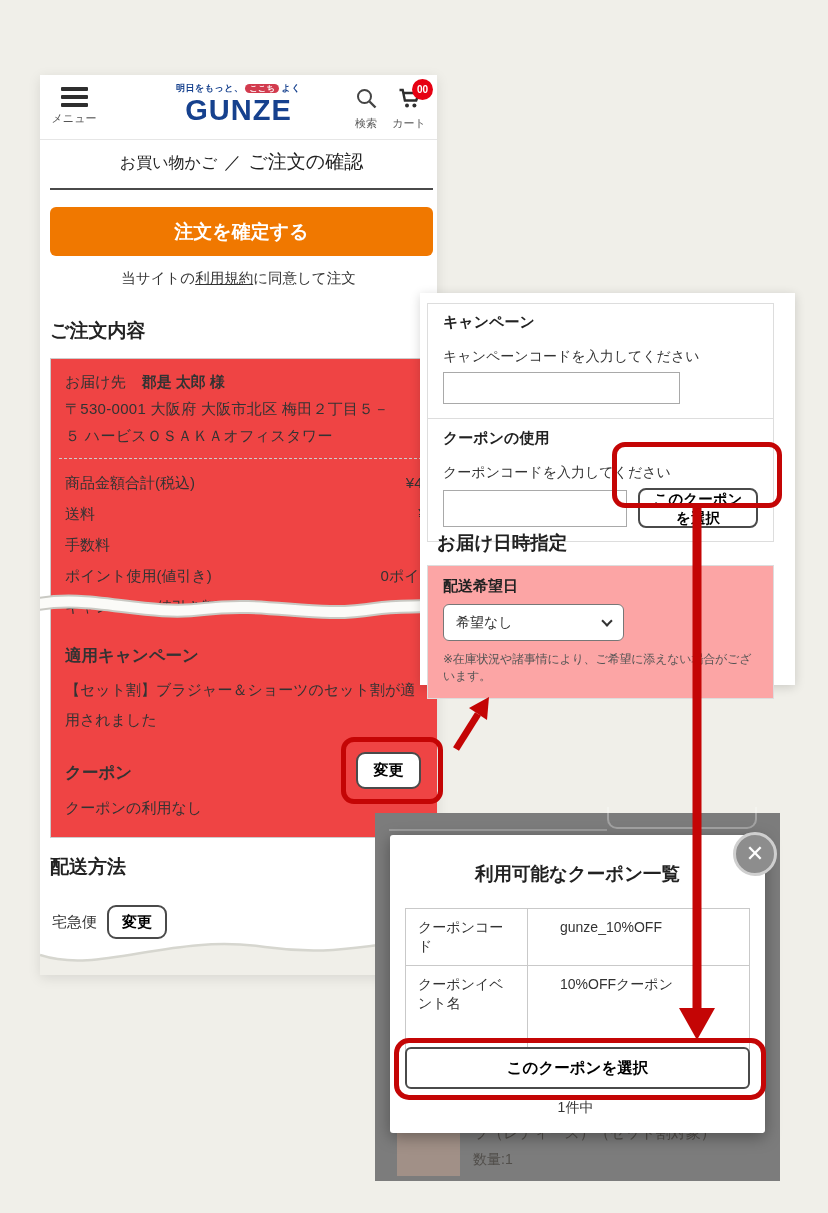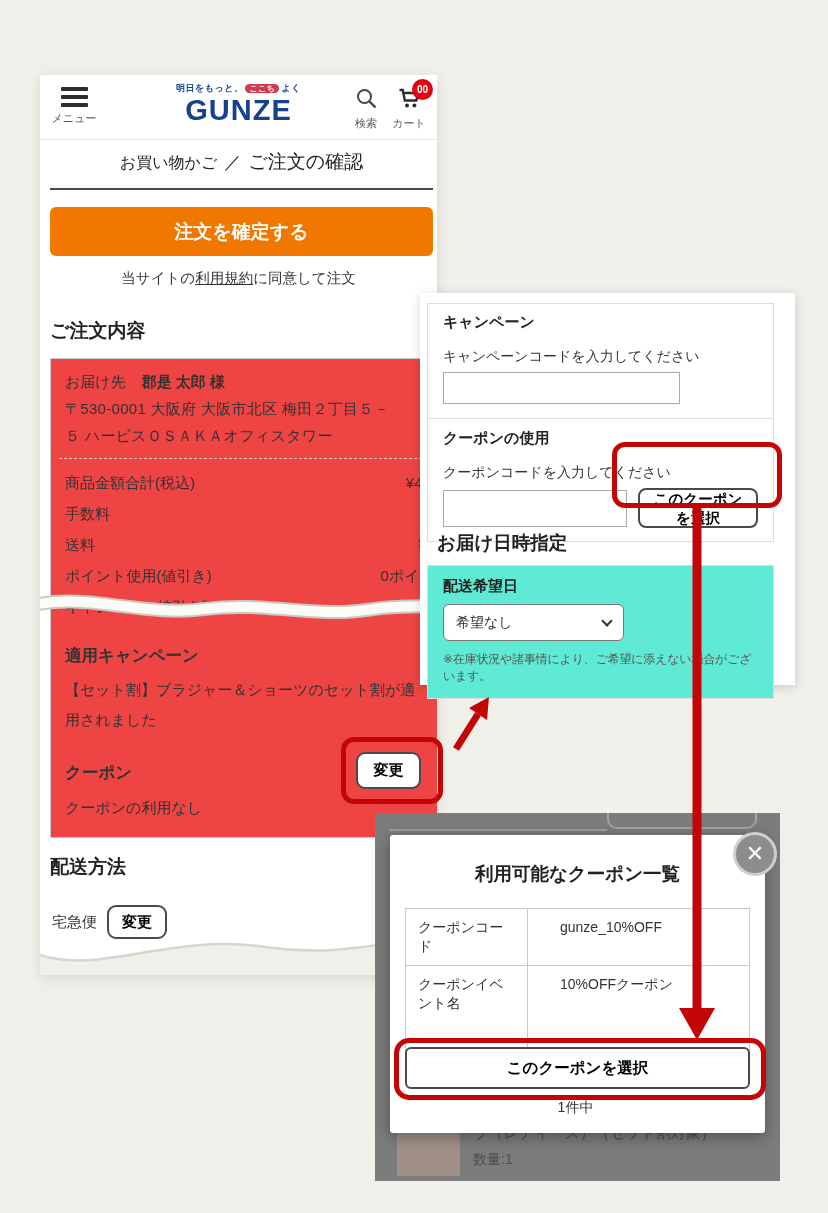--- a/index.html
+++ b/index.html
@@ -68,21 +68,21 @@
   .p-title { font-size:15px; font-weight:bold; color:#222; }
   .p-hint { font-size:14px; margin-top:16px; color:#333; }
   .p-input { display:block; width:237px; height:32px; border:1px solid #a9a9a9; margin-top:6px;
              font-family:inherit; font-size:14px; padding:0 8px; background:#fff; }
   .p-divider { border-top:1px solid #ddd; margin:14px -15px 10px; }
   .p-row { display:flex; align-items:center; margin-top:6px; }
   .p-input2 { width:184px; height:37px; border:1px solid #a9a9a9; font-family:inherit; font-size:14px; padding:0 8px; }
   .avail-btn { margin-left:11px; height:40px; padding:0 13px; background:#fff; border:2px solid #4a4a4a;
                border-radius:8px; font-size:14.5px; font-weight:bold; font-family:inherit; cursor:pointer; }
   .panel-h { position:absolute; left:17px; top:237px; font-size:18.5px; font-weight:bold; color:#222; }
-  .pbox2 { position:absolute; left:7px; top:272px; width:347px; border:1px solid #ddd; background:#5eead4;
+  .pbox2 { position:absolute; left:7px; top:272px; width:347px; border:1px solid #ddd; background:#fca5a5;
            padding:11px 15px 13px; }
   .sel { width:181px; height:37px; border:1px solid #777; border-radius:6px; margin-top:8px;
          display:flex; align-items:center; padding:0 12px; font-size:14px; cursor:pointer; background:#fff; }
   .sel-val { flex:1; }
   .chev { width:8px; height:8px; border-right:2px solid #333; border-bottom:2px solid #333;
           transform:rotate(45deg); margin-top:-4px; }
   .p-note { font-size:12px; color:#555; margin-top:10px; letter-spacing:-.2px; }
 
   
   .overlay { position:absolute; left:375px; top:813px; width:405px; height:368px; background:#7c7c7c; z-index:20; }
@@ -171,26 +171,26 @@
       </div>
       <div class="addr addr1">〒530-0001 大阪府 大阪市北区 梅田２丁目５－</div>
       <div class="addr addr2">５ ハービスＯＳＡＫＡオフィスタワー</div>
       <div class="dash-div"></div>
       <div class="prices">
         <div class="prow">
             <span>商品金額合計(税込)</span>
             <span class="pv">¥4,4</span>
           </div>
         <div class="prow">
+            <span>送料</span>
+            <span class="pv">¥4</span>
+          </div>
+        <div class="prow">
             <span>手数料</span>
             <span class="pv"></span>
-          </div>
-        <div class="prow">
-            <span>送料</span>
-            <span class="pv">¥4</span>
           </div>
         <div class="prow">
             <span>ポイント使用(値引き)</span>
             <span class="pv">0ポイン</span>
           </div>
         <div class="prow">
             <span>キャンペーン値引き額</span>
             <span class="pv"></span>
           </div>
       </div>

